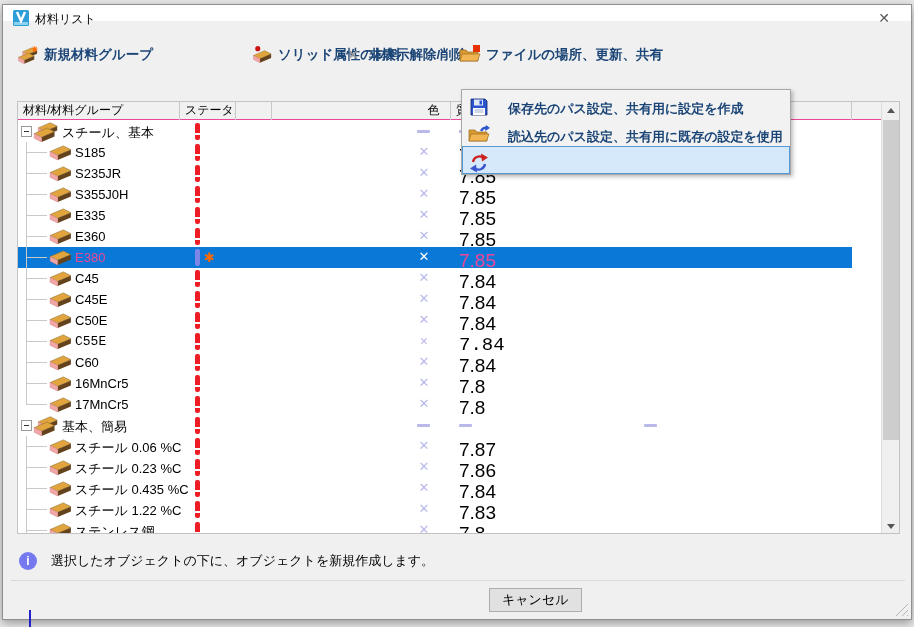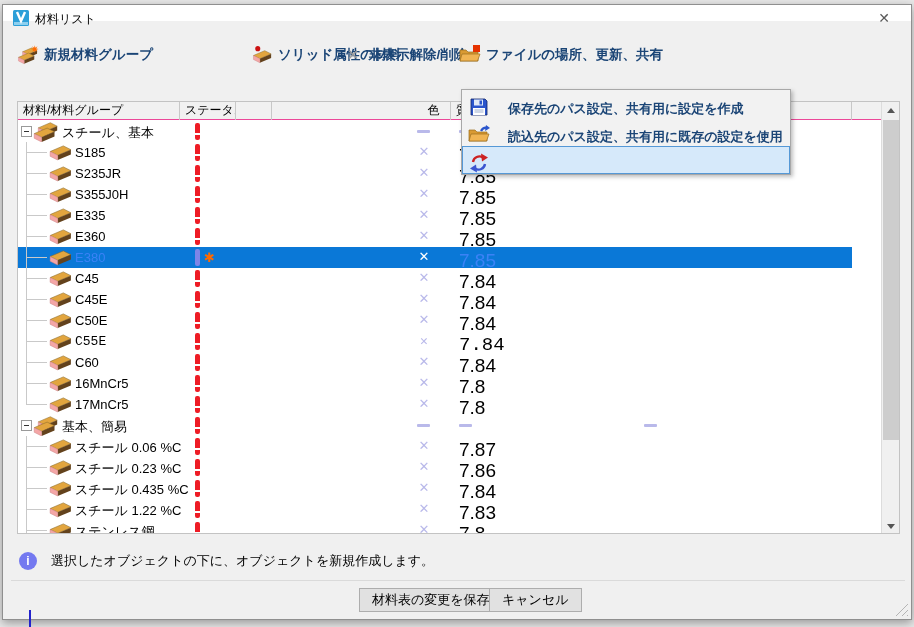--- a/index.html
+++ b/index.html
@@ -25,21 +25,21 @@
   .instruction { position:absolute; left:16px; top:76px; font-size:12.5px; color:#000; }
 
   .table { position:absolute; left:14px; top:96px; width:883px; height:433px; background:#fff; border:1px solid #c3c3c3; overflow:hidden; }
   .thead { position:absolute; left:0; top:0; width:883px; height:18px; background:#f1f1f1; border-bottom:1px solid #ec4899; }
   .th { position:absolute; top:0; height:18px; font-size:12px; color:#000; line-height:17px; border-right:1px solid #c8c8c8; overflow:hidden; white-space:nowrap; }
   .tbody { position:absolute; left:0; top:18px; width:865px; height:415px; overflow:hidden; }
 
   .row { position:absolute; left:0; width:883px; height:21px; }
   .row.selected .rowbg { position:absolute; left:0; top:0; width:834px; height:21px; background:var(--accent); }
   .row .lbl { position:absolute; top:3px; font-size:13px; color:#000; white-space:nowrap; }
-  .row.selected .lbl, .row.selected .dens { color:#3b82f6; }
+  .row.selected .lbl, .row.selected .dens { color:#ec4899; }
   .expander { position:absolute; left:3px; top:5px; width:11px; height:11px; background:#fff; border:1px solid #9a9a9a; }
   .expander i { position:absolute; left:2px; top:4px; width:5px; height:1px; background:#333; }
   .vline { position:absolute; left:8px; top:0; width:1px; background:#c9c9c9; }
   .htick { position:absolute; left:8px; top:10px; width:21px; height:1px; background:#c9c9c9; }
   .g-icon { position:absolute; left:14px; top:0px; }
   .m-icon { position:absolute; left:30px; top:2px; }
   .statbar { position:absolute; left:177px; top:2px; width:5px; height:17px; border-radius:2px;
              background:linear-gradient(to bottom, var(--status-red) 0 10px, #fff 10px 12px, var(--status-red) 12px 17px); }
   .row.selected .statbar { background:#7d85e8; }
   .marker { position:absolute; left:186px; top:3px; font-size:13px; color:#ff6a00; }
@@ -481,21 +481,20 @@
         </div>
     </div>
   </div>
 
   <div class="infobar">
     <span class="info-icon">i</span>
     <span class="info-text">選択したオブジェクトの下に、オブジェクトを新規作成します。</span>
   </div>
 
   <div class="btn-divider"></div>
-  <button class="btn save">材料表の変更を保存</button>
   <button class="btn cancel">キャンセル</button>
   <div class="grip"></div>
 
   <div class="menu" id="menu">
       <div class="menu-item">
         <span class="mi-icon">
           <svg width="20" height="20" viewBox="0 0 20 20">
             <path d="M2,2 L16,2 L18,4 L18,18 L2,18 Z" fill="#2a55cc" stroke="#10246b" stroke-width="0.8"></path>
             <rect x="5" y="2.5" width="9" height="6" fill="#dfe9f7"></rect>
             <rect x="10.5" y="3.5" width="2.5" height="4" fill="#2a55cc"></rect>

